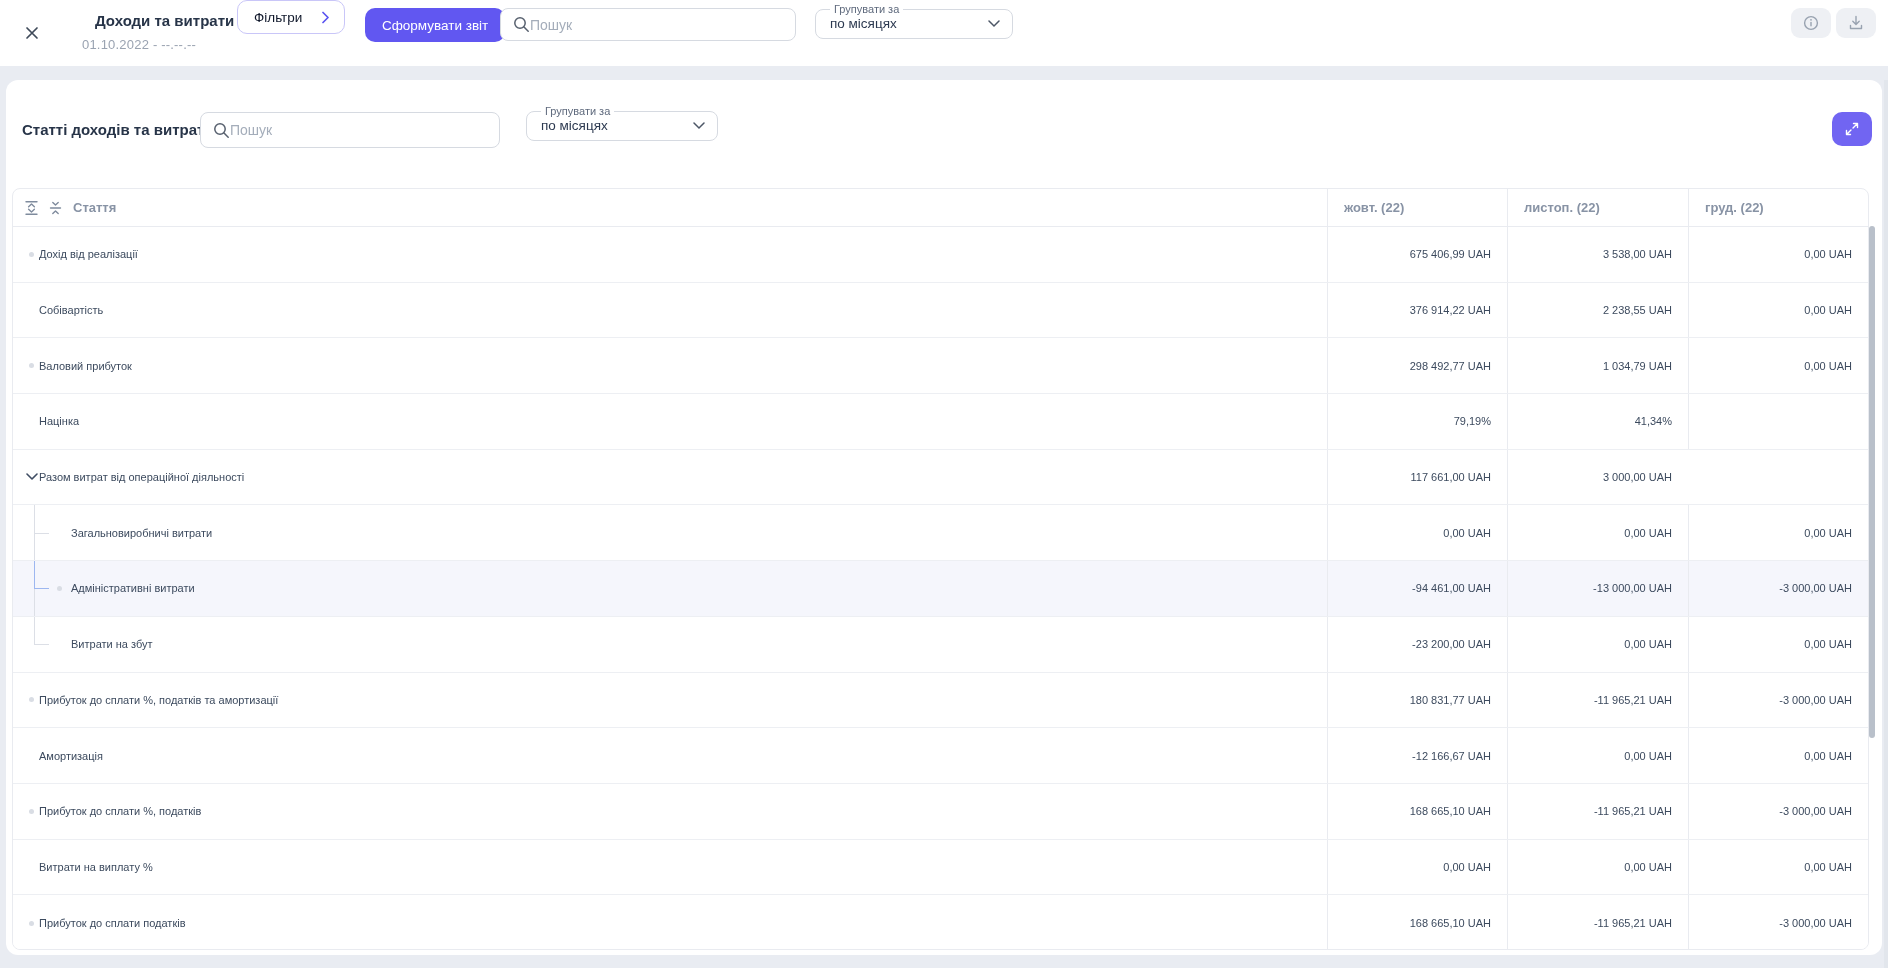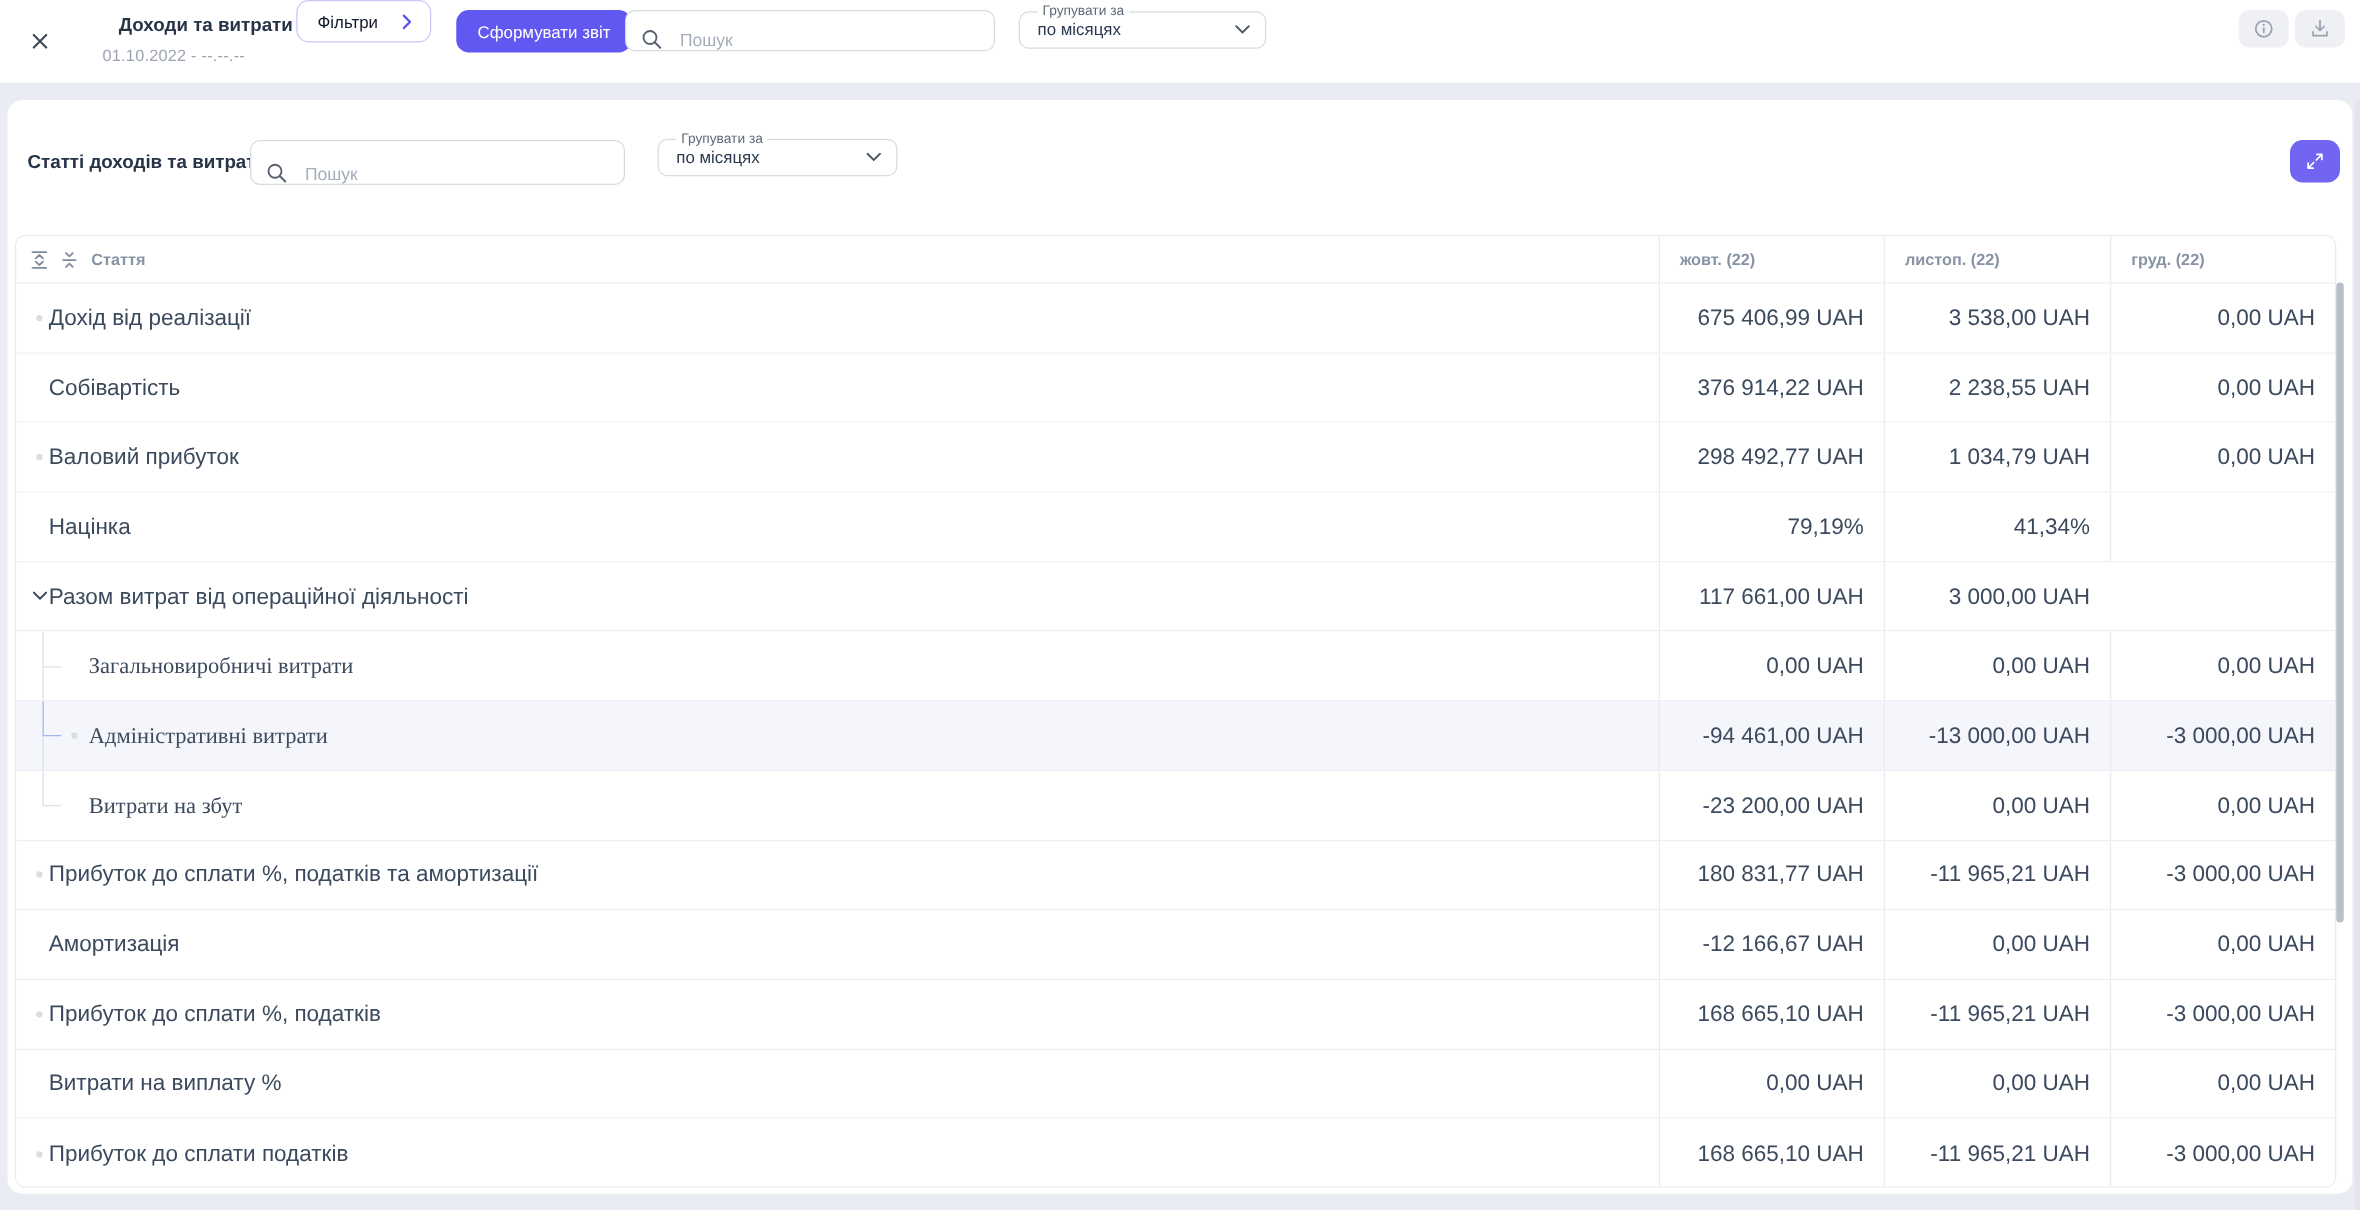--- a/index.html
+++ b/index.html
@@ -38,21 +38,21 @@
   .filters-btn{
     position:absolute; left:237px; top:0; width:108px; height:34px;
     background:#fff; border:1px solid #c9c6f8; color:#0f172a;
     justify-content:space-between; padding:0 14px 0 16px;
   }
   .generate-btn{
     position:absolute; left:365px; top:8px; height:34px; padding:0 17px;
     background:#6157f1; color:#ffffff; justify-content:center;
   }
   .search-box{
-    display:flex; align-items:flex-end; gap:14px;
+    display:flex; align-items:center; gap:0;
     border:1px solid #d6dae1; border-radius:8px; background:#fff; padding:0 12px;
   }
   .search-box input{
     border:none; outline:none; flex:1; font-family:inherit;
     font-size:14px; color:#3c4a5e; background:transparent;
   }
   .search-box input::placeholder{ color:#a4adba; }
   .topbar .search-box{ position:absolute; left:500px; top:8px; width:296px; height:33px; }
 
   .group-select{
@@ -106,37 +106,37 @@
   }
   .th-label{ position:relative; padding-left:60px; }
   .th-num{ border-left:1px solid #e9ebf0; padding-left:16px; }
   .hdr-icon{ position:absolute; top:50%; transform:translateY(-50%); cursor:pointer; }
   .hdr-icon.i1{ left:10px; }
   .hdr-icon.i2{ left:35px; }
 
   .tr{ height:55.7px; border-bottom:1px solid #edeff3; background:#fff; cursor:pointer; }
   .tr:last-child{ border-bottom:none; }
   .tr.hl{ background:#f5f6fc; }
-  .td{ display:flex; align-items:center; font-size:18px; color:#3c4a5e; }
+  .td{ display:flex; align-items:center; font-size:11px; color:#3c4a5e; }
   .td-label{ position:relative; padding-left:26px; overflow:hidden; }
   .td-num{ justify-content:flex-end; padding-right:16px; border-left:1px solid #e9ebf0; white-space:nowrap; }
   .lbl{ white-space:nowrap; }
 
   
   .row-chevron{ display:none; position:absolute; left:13px; top:50%; transform:translateY(-50%); }
   .tr.parent .row-chevron{ display:block; }
 
   
   .dot{ display:none; position:absolute; left:16px; top:50%; width:5px; height:5px;
         margin-top:-2.5px; border-radius:50%; background:#d9dde4; }
   .tr.dotted .dot{ display:block; }
   .tr.child .dot{ left:44px; }
 
   
-  .tr.child .td-label{ padding-left:58px;font-family:Liberation Serif, serif; }
+  .tr.child .td-label{ padding-left:58px; }
   .tr.child .td-label::before{           
     content:''; position:absolute; left:21px; top:0; height:50%; width:1px; background:#dcdfe6;
   }
   .tr.child .td-label::after{            
     content:''; position:absolute; left:21px; top:50%; width:15px; height:1px; background:#dcdfe6;
   }
   .tr.child .tree{                        
     position:absolute; left:21px; top:50%; bottom:0; width:1px; background:#dcdfe6;
   }
   .tr.hl .td-label::before, .tr.hl .td-label::after{ background:#9db7f0; }

